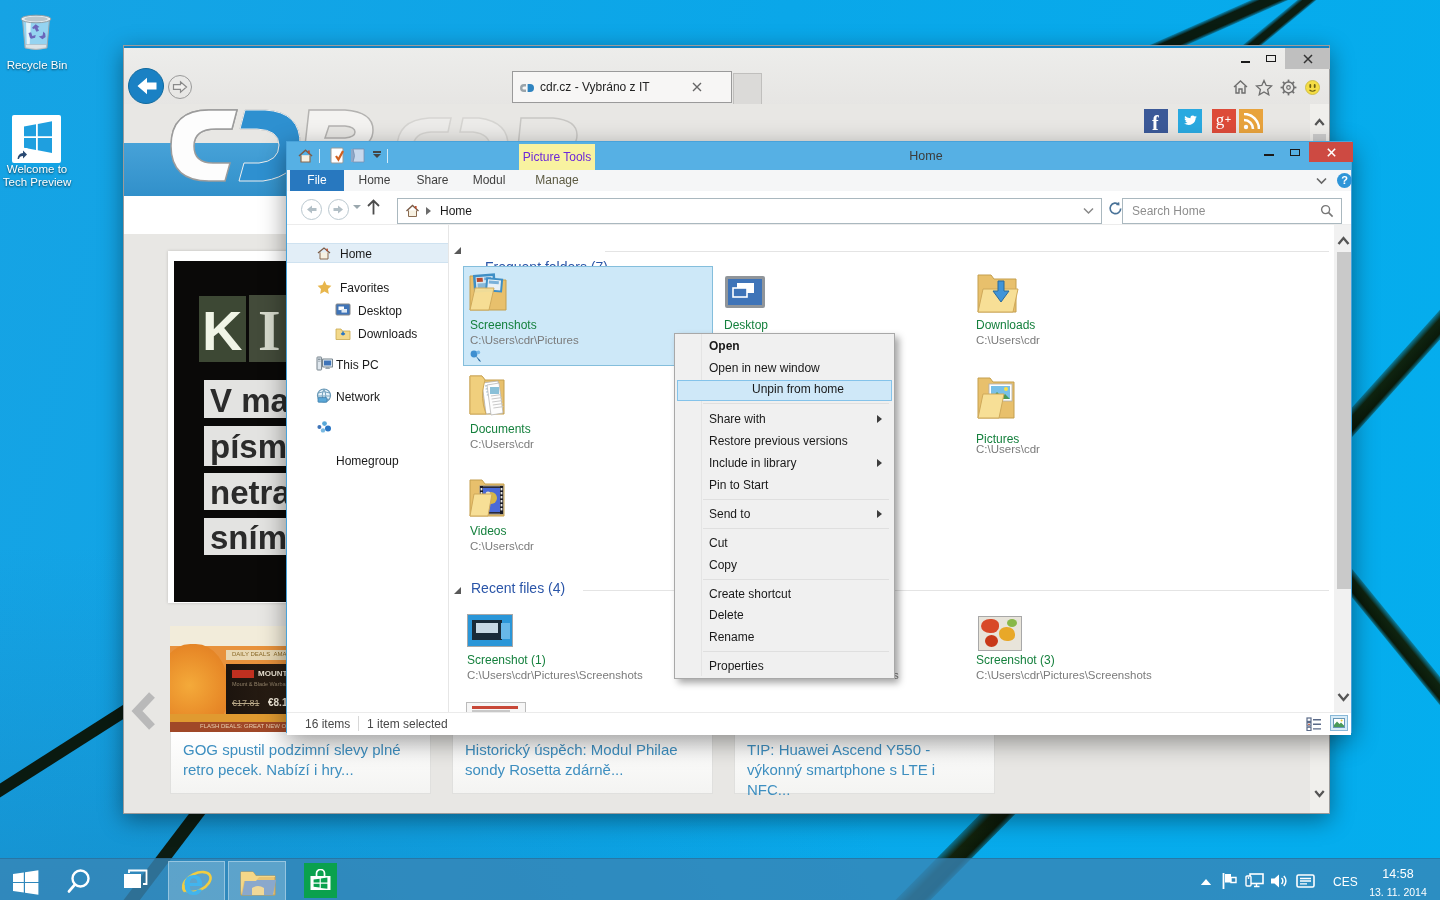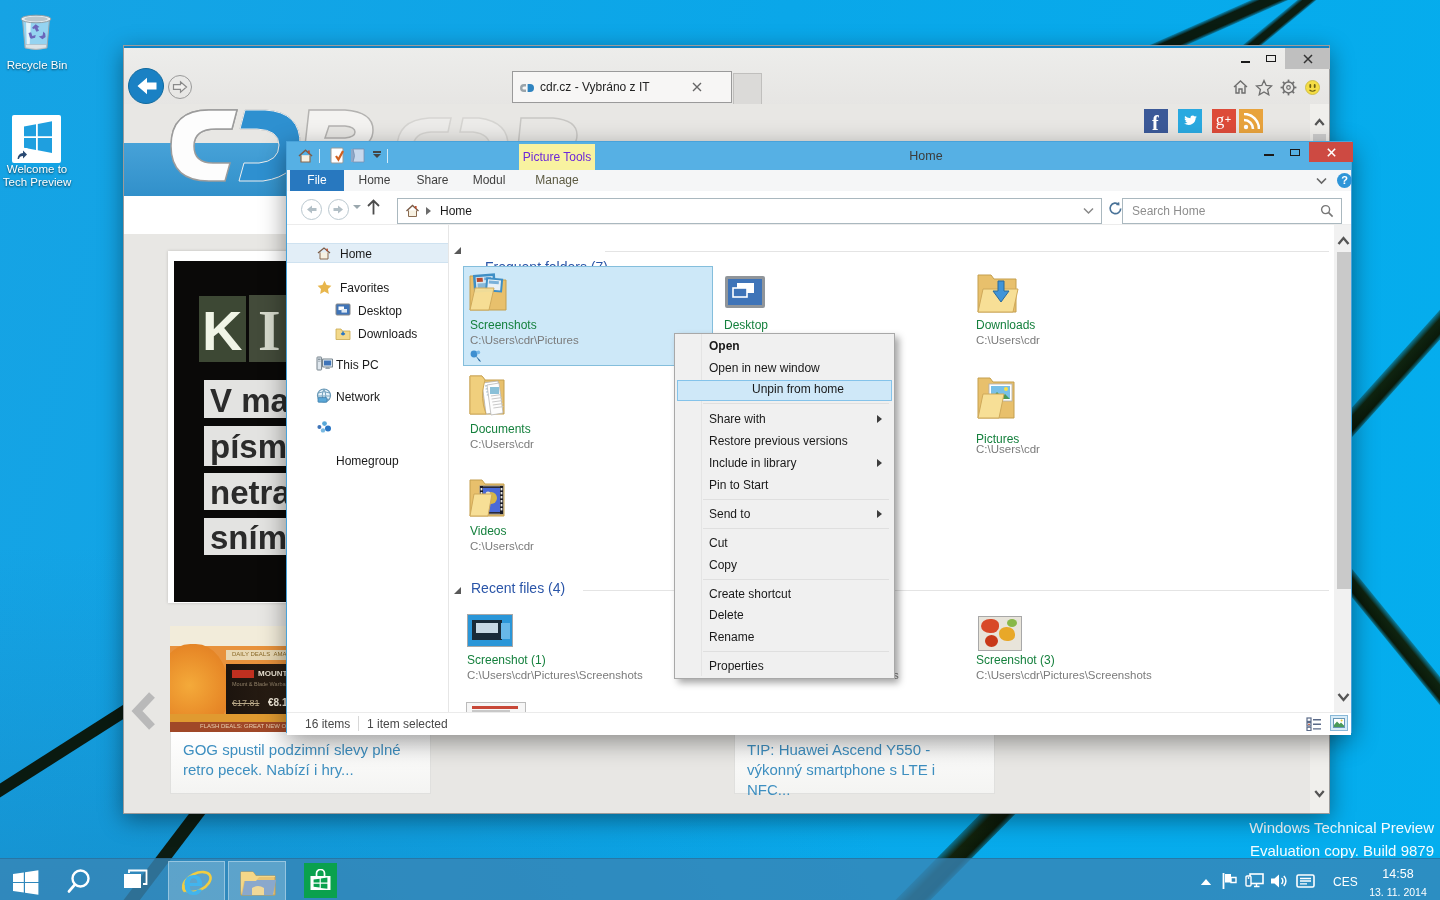--- a/index.html
+++ b/index.html
@@ -50,21 +50,20 @@
 <body>
 <div id="desktop">
 
   <div class="beam" style="left:1019px;top:15px;width:400px;height:15px;transform:rotate(-23.9deg);background:linear-gradient(rgba(10,30,20,.25),#0a1c11 25%,#0a1c11 80%,rgba(10,30,20,.3));"></div>
   <div class="beam" style="left:1179px;top:17px;width:200px;height:12px;transform:rotate(-39.5deg);background:linear-gradient(rgba(10,30,20,.25),#0c1e12 30%,#0c1e12 80%,rgba(10,30,20,.3));"></div>
   <div class="beam" style="left:-88px;top:745px;width:300px;height:12px;transform:rotate(-32.5deg);background:#0a1a10;"></div>
   <div class="beam" style="left:34px;top:851px;width:260px;height:13px;transform:rotate(-52.8deg);background:#0c1c12;"></div>
   <div class="beam" style="left:802px;top:848px;width:300px;height:25px;transform:rotate(-45.4deg);background:linear-gradient(rgba(16,34,14,.4),#12220c 35%,#0c1a09 80%,rgba(16,34,14,.5));"></div>
   <div class="beam" style="left:1280px;top:359px;width:240px;height:20px;transform:rotate(-48deg);background:linear-gradient(rgba(20,40,18,.35),#0f2410 30%,#0a1a0a 80%,rgba(20,40,18,.4));"></div>
   <div class="beam" style="left:1280px;top:633px;width:240px;height:18px;transform:rotate(50.8deg);background:linear-gradient(rgba(20,40,18,.35),#0f2410 30%,#0a1a0a 80%,rgba(20,40,18,.4));"></div>
-  <div id="binfo">Windows Technical Preview<br>Evaluation copy. Build 9879</div>
 
   <div id="bin" class="abs" style="left:19px;top:11px;">
     <svg width="34" height="41" viewBox="0 0 34 41">
       <path d="M3.5,8 L30.5,8 L28,37 Q17,40 6,37 Z" fill="rgba(235,244,248,0.6)" stroke="#97a6ad" stroke-width="1"></path>
       <path d="M7,10 L12,10 L10.5,36 L7.8,35.2 Z" fill="rgba(255,255,255,0.75)"></path>
       <ellipse cx="17" cy="8" rx="15" ry="3.8" fill="#e8eef1" stroke="#8d9da5" stroke-width="1"></ellipse>
       <ellipse cx="17" cy="8" rx="11.8" ry="2.6" fill="#b9c6cc"></ellipse>
       <path d="M6.3,33.5 L27.7,33.5 L27.3,36.8 Q17,39.8 6.7,36.8 Z" fill="#dde4e7" stroke="#aab6bc" stroke-width=".6"></path>
       <g fill="#6a66bb">
         <path d="M13.2,16.5 l3.5,-3.2 l3.8,2.6 l-2,.8 l1.5,3 l-2.6,1.1 l-1.6,-3.4 l-1.8,.7 Z"></path>
@@ -235,20 +234,23 @@
           <span style="position:absolute;left:167px;top:72px;font-size:7px;color:#fff;">75%</span>
         <div class="abs" style="left:196px;top:70px;width:50px;height:12px;background:#786848;"></div>
           <span style="position:absolute;left:201px;top:72px;font-size:7px;color:#f0e8d8;">BUY NO</span>
         <div class="abs" style="left:0px;top:88px;width:261px;height:8px;background:#e09a30;"></div>
         <div class="abs" style="left:0px;top:96px;width:261px;height:10px;background:#a04828;"></div>
         <span style="position:absolute;left:30px;top:97px;font-size:6px;color:#e8d0b0;">FLASH DEALS: GREAT NEW OFFERS EVERY 40 MINUTES</span>
         <div class="abs" style="left:210px;top:90px;width:14px;height:12px;background:#e85818;border-radius:50% 20% 50% 30%;"></div>
       </div>
       <div class="abs" style="left:46px;top:628px;width:261px;height:62px;background:linear-gradient(#fff,#f4f4f2);border:1px solid #e0e0de;border-top:none;box-sizing:border-box;">
         <div style="padding:8px 12px;font-size:15px;line-height:20px;color:#3e8fc0;">GOG spustil podzimní slevy plné retro pecek. Nabízí i hry...</div>
+      </div>
+      <div class="abs" style="left:328px;top:628px;width:261px;height:62px;background:linear-gradient(#fff,#f4f4f2);border:1px solid #e0e0de;border-top:none;box-sizing:border-box;">
+        <div style="padding:8px 12px;font-size:15px;line-height:20px;color:#3e8fc0;">Historický úspěch: Modul Philae sondy Rosetta zdárně...</div>
       </div>
       <div class="abs" style="left:610px;top:620px;width:261px;height:70px;background:linear-gradient(#fff,#f4f4f2);border:1px solid #e0e0de;border-top:none;box-sizing:border-box;">
         <div style="padding:16px 12px 0;font-size:15px;line-height:20px;color:#3e8fc0;">TIP: Huawei Ascend Y550 - výkonný smartphone s LTE i NFC...</div>
       </div>
 
       <div class="abs" style="left:1186px;top:0;width:19px;height:711px;background:#f0efec;">
         <svg class="abs" style="left:4px;top:14px;" width="11" height="9" viewBox="0 0 13 10">
             <path d="M1.5,8 L6.5,2 L11.5,8" fill="none" stroke="#555" stroke-width="2.6"></path>
           </svg>
         <div class="abs" style="left:3px;top:30px;width:13px;height:38px;background:#cdcdcd;"></div>

